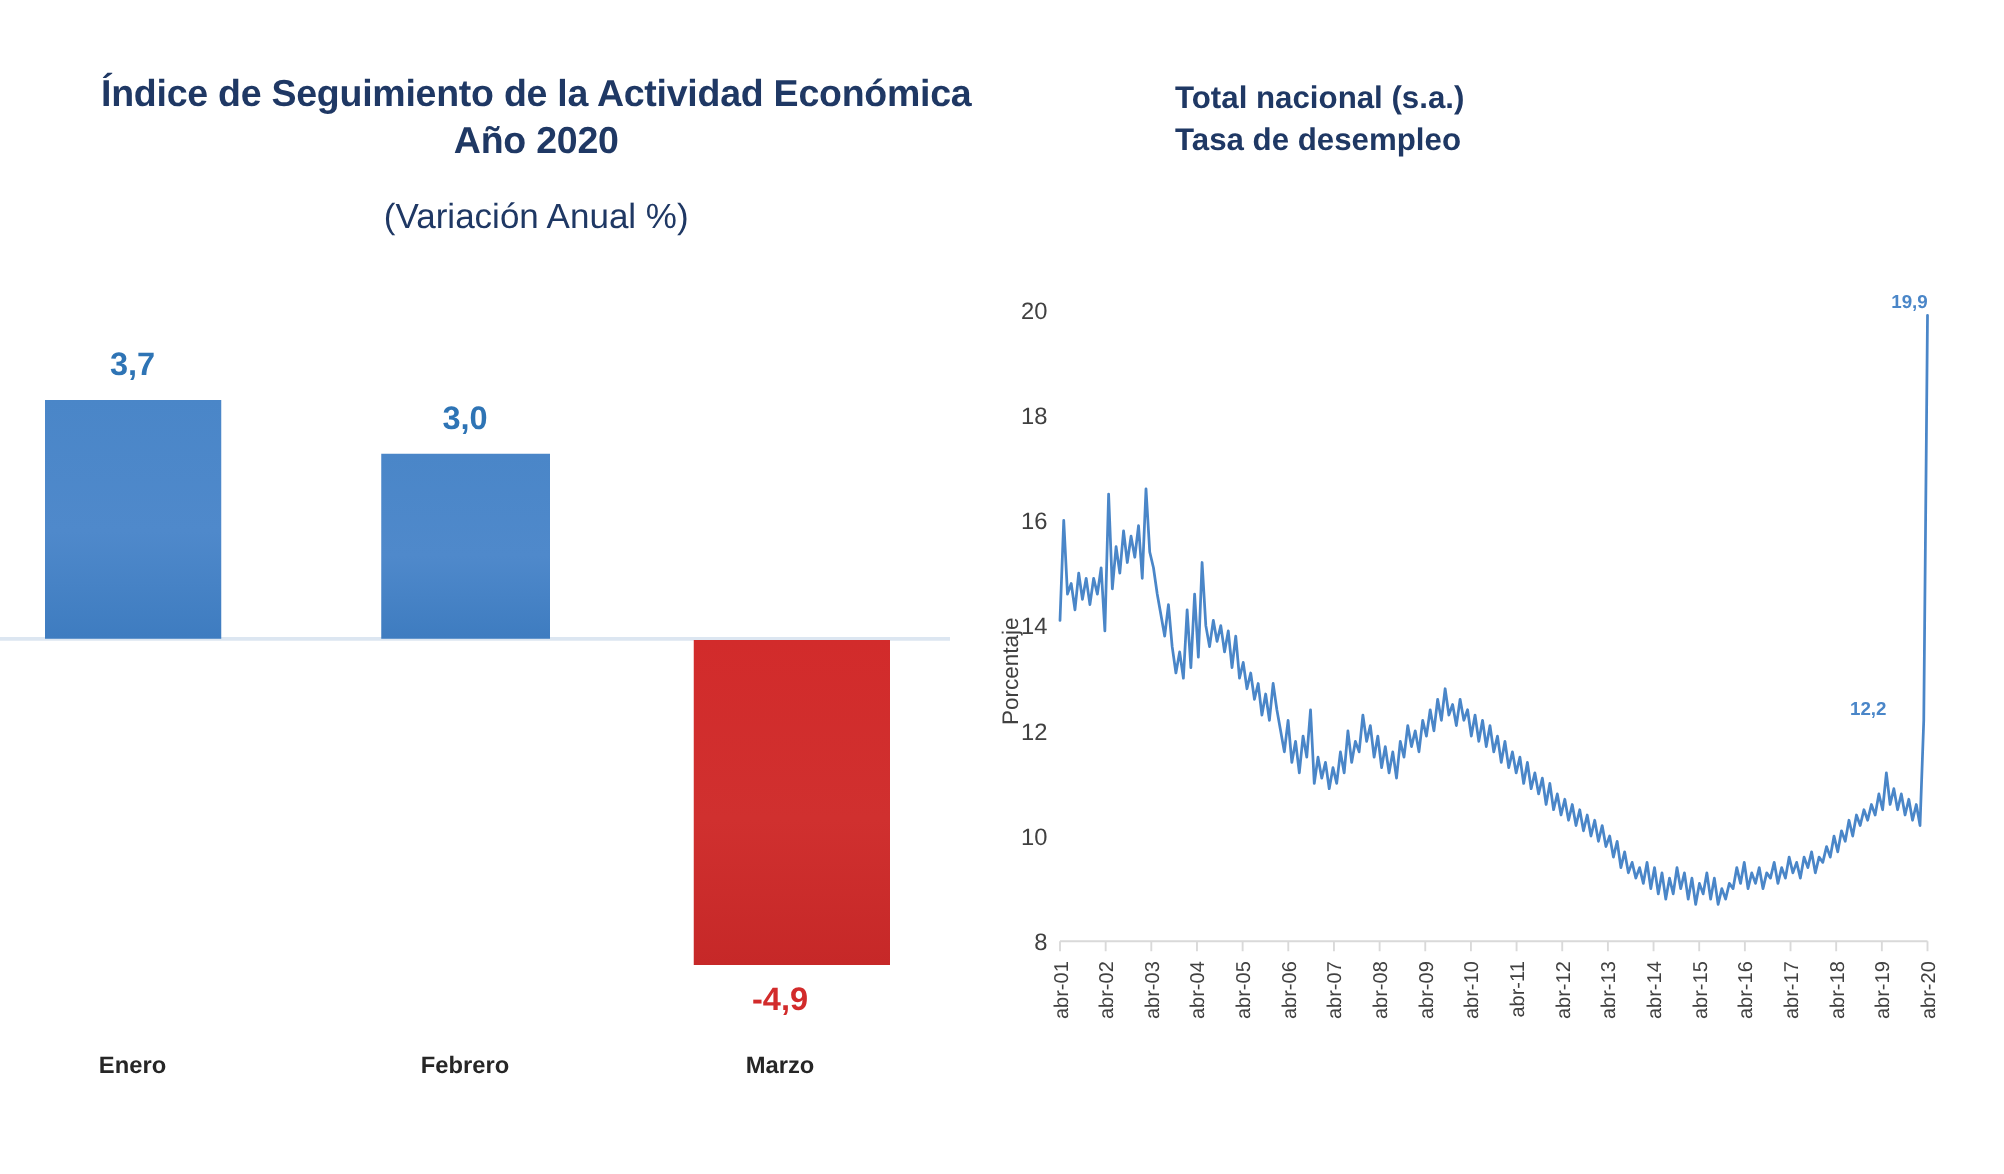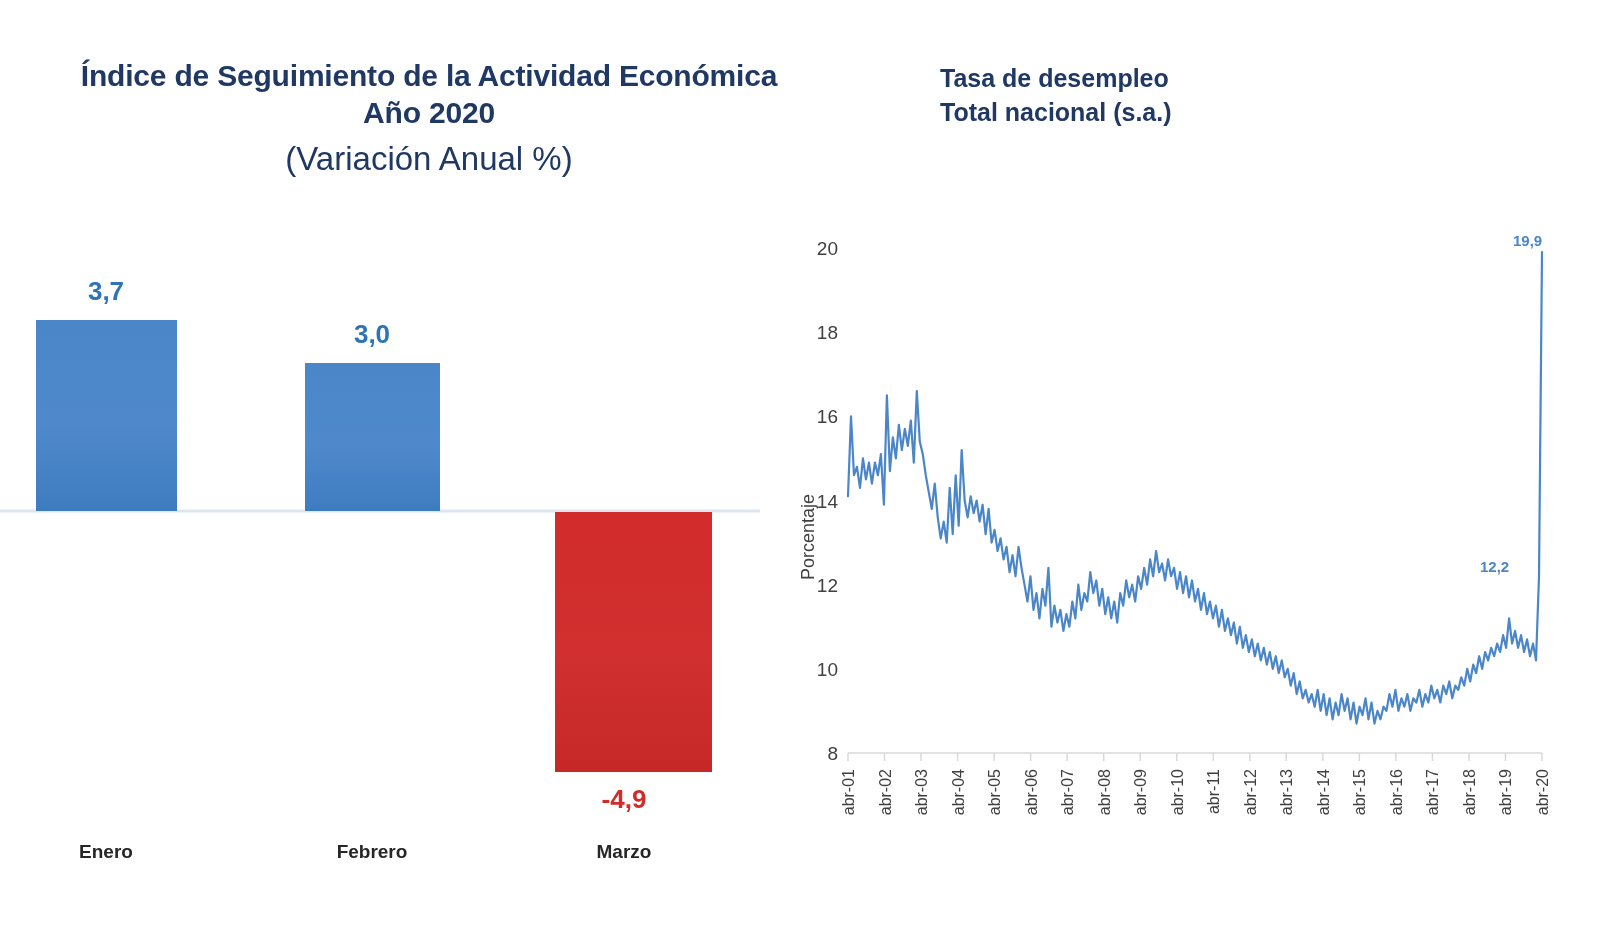--- a/index.html
+++ b/index.html
@@ -11,22 +11,22 @@
   .panel{position:absolute;top:0;height:939px;}
   #left-panel{left:0;width:790px;}
   #right-panel{left:790px;width:813px;}
 
   
   .title-main{
     font-size:30px;font-weight:bold;color:#1F3864;
     text-align:center;line-height:1.22;letter-spacing:-0.2px;
   }
   .title-sub{
-    font-size:33px;font-weight:normal;color:#1F3864;
-    text-align:center;line-height:1.25;margin-top:7px;
+    font-size:28px;font-weight:normal;color:#1F3864;
+    text-align:center;line-height:1.25;margin-top:24px;
   }
   #left-title-block{position:absolute;left:0;top:58px;width:770px;padding-left:44px;}
   #right-title-block{position:absolute;left:150px;top:62px;width:480px;text-align:left;}
   .title-right-line{
     font-size:25px;font-weight:bold;color:#1F3864;
     line-height:1.34;text-align:left;white-space:nowrap;
   }
 
   
   #bar-chart-svg{position:absolute;left:0;top:230px;}
@@ -84,22 +84,22 @@
       <rect x="555" y="282" width="157" height="260" fill="url(#gradRed)"></rect>
       <text class="bar-value-neg" x="624" y="578">-4,9</text>
       <text class="cat-label" x="624" y="628">Marzo</text>
     </g>
   </svg>
 </div>
 
 <div class="panel" id="right-panel">
 
   <div id="right-title-block">
+    <div class="title-right-line">Total nacional (s.a.)</div>
     <div class="title-right-line">Tasa de desempleo</div>
-    <div class="title-right-line">Total nacional (s.a.)</div>
   </div>
 
   <svg id="line-chart-svg" width="813" height="939" viewBox="0 0 813 939">
 
     <g id="y-tick-group">
         <text class="axis-tick-text" x="48" y="760" text-anchor="end">8</text>
         <text class="axis-tick-text" x="48" y="675.8333333333334" text-anchor="end">10</text>
         <text class="axis-tick-text" x="48" y="591.6666666666667" text-anchor="end">12</text>
         <text class="axis-tick-text" x="48" y="507.5" text-anchor="end">14</text>
         <text class="axis-tick-text" x="48" y="423.33333333333337" text-anchor="end">16</text>

